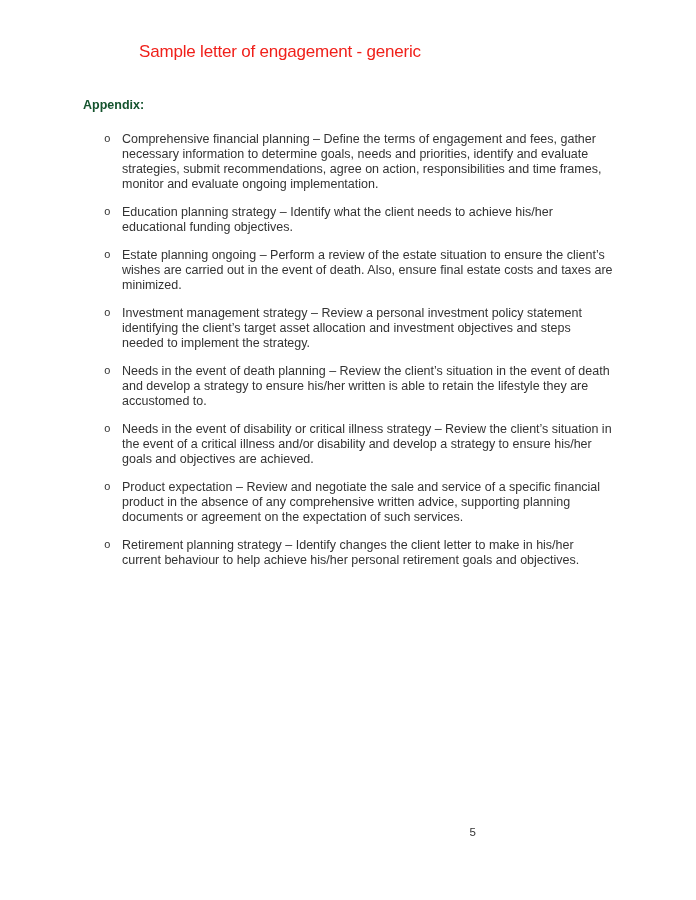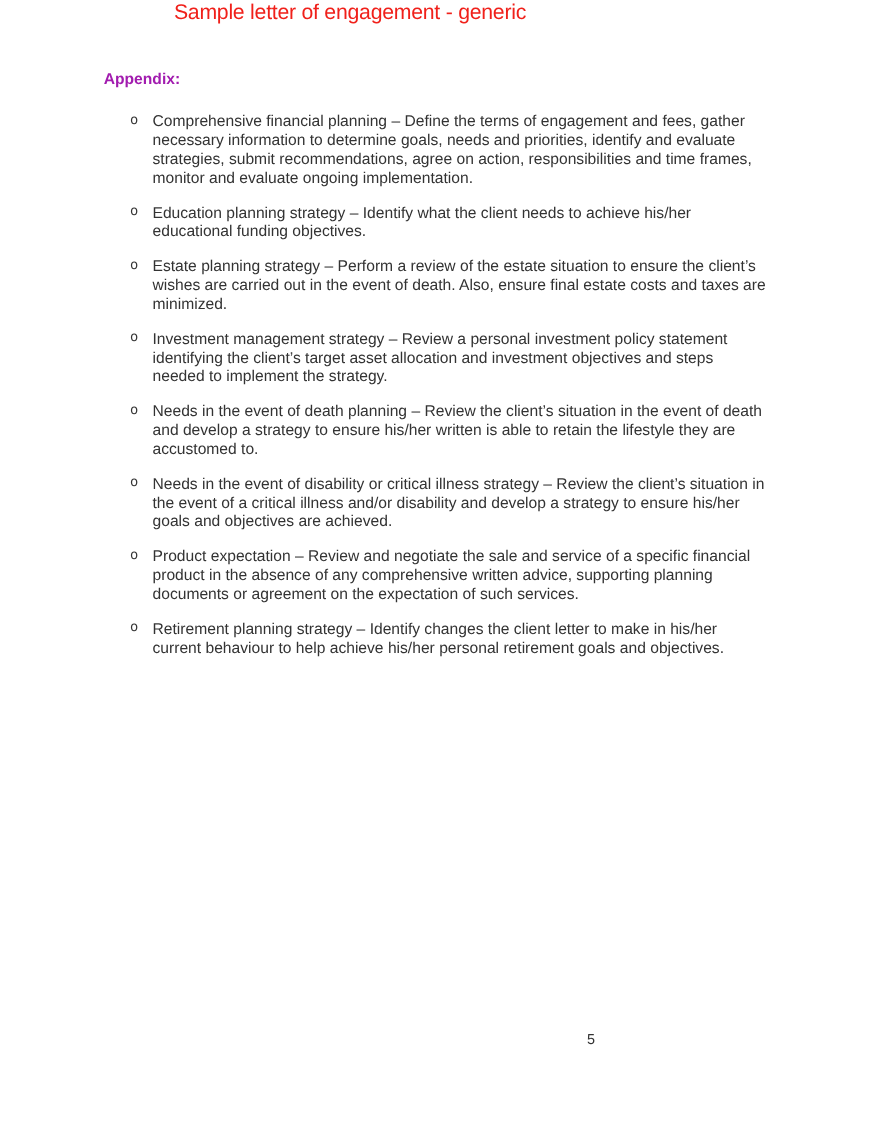--- a/index.html
+++ b/index.html
@@ -9,33 +9,34 @@
     width: 696px;
     height: 900px;
     position: relative;
     overflow: hidden;
   }
   .page {
     position: relative;
     width: 560px;
     height: 900px;
     background: #ffffff;
+    padding-top: 42px;
   }
   .doc-title {
     text-align: center;
     color: #f0201a;
     font-size: 17px;
     letter-spacing: -0.2px;
     font-weight: normal;
   }
   .appendix-heading {
     margin: 36px 0 0 83px;
     font-size: 12.5px;
     font-weight: bold;
-    color: #a21caf;
+    color: #14532d;
   }
   ul.appendix-list {
     list-style: none;
     margin: 20px 0 0 83px;
     width: 500px;
   }
   ul.appendix-list li {
     position: relative;
     padding-left: 39px;
     margin-bottom: 13px;
@@ -77,21 +78,21 @@
       <span class="term">Comprehensive financial planning</span>
       <span class="def">– Define the terms of engagement and fees, gather necessary information to determine goals, needs and priorities, identify and evaluate strategies, submit recommendations, agree on action, responsibilities and time frames, monitor and evaluate ongoing implementation.</span>
     </li>
     <li>
       <span class="bullet">o</span>
       <span class="term">Education planning strategy</span>
       <span class="def">– Identify what the client needs to achieve his/her educational funding objectives.</span>
     </li>
     <li>
       <span class="bullet">o</span>
-      <span class="term">Estate planning strategy</span>
+      <span class="term">Estate planning ongoing</span>
       <span class="def">– Perform a review of the estate situation to ensure the client’s wishes are carried out in the event of death. Also, ensure final estate costs and taxes are minimized.</span>
     </li>
     <li>
       <span class="bullet">o</span>
       <span class="term">Investment management strategy</span>
       <span class="def">– Review a personal investment policy statement identifying the client’s target asset allocation and investment objectives and steps needed to implement the strategy.</span>
     </li>
     <li>
       <span class="bullet">o</span>
       <span class="term">Needs in the event of death planning</span>

